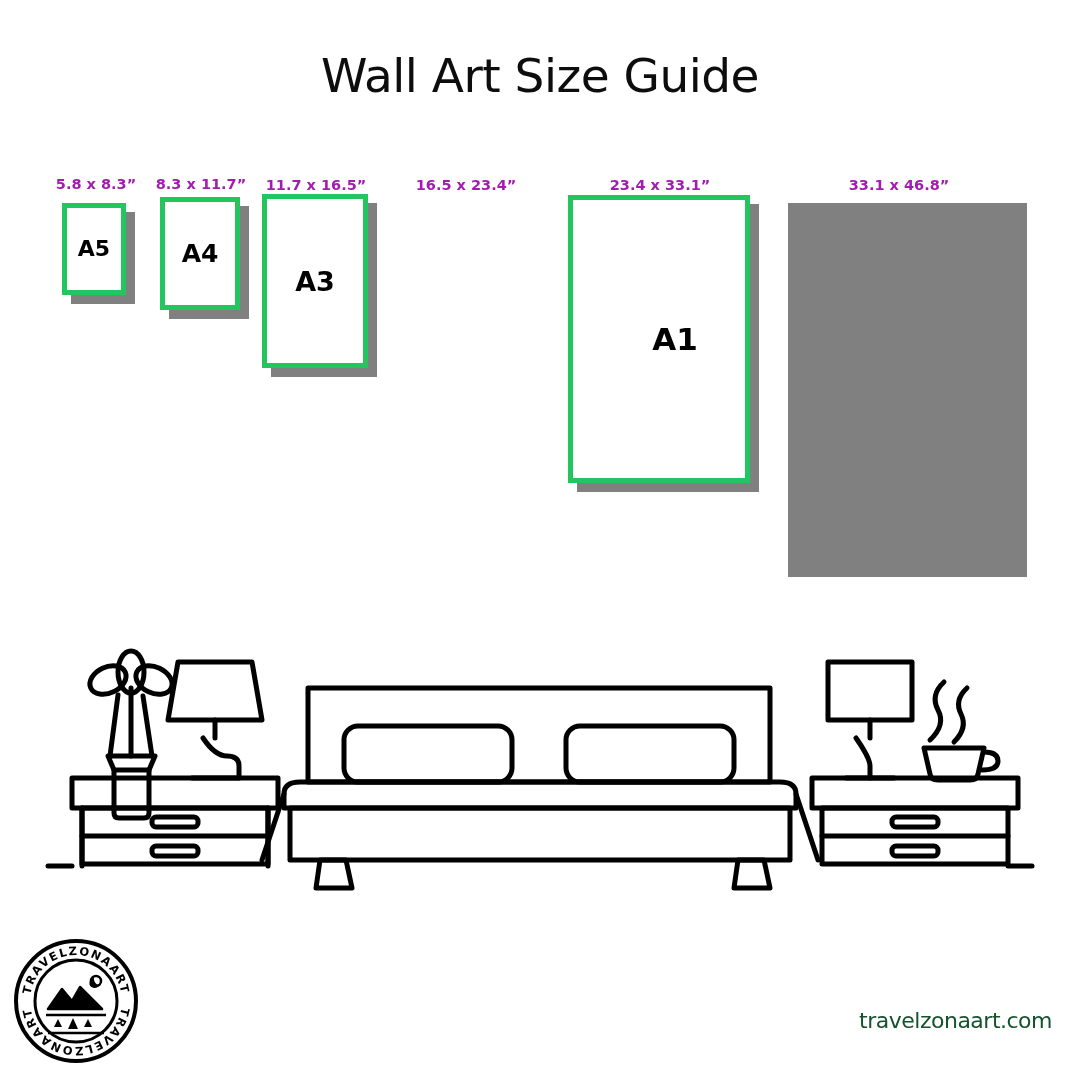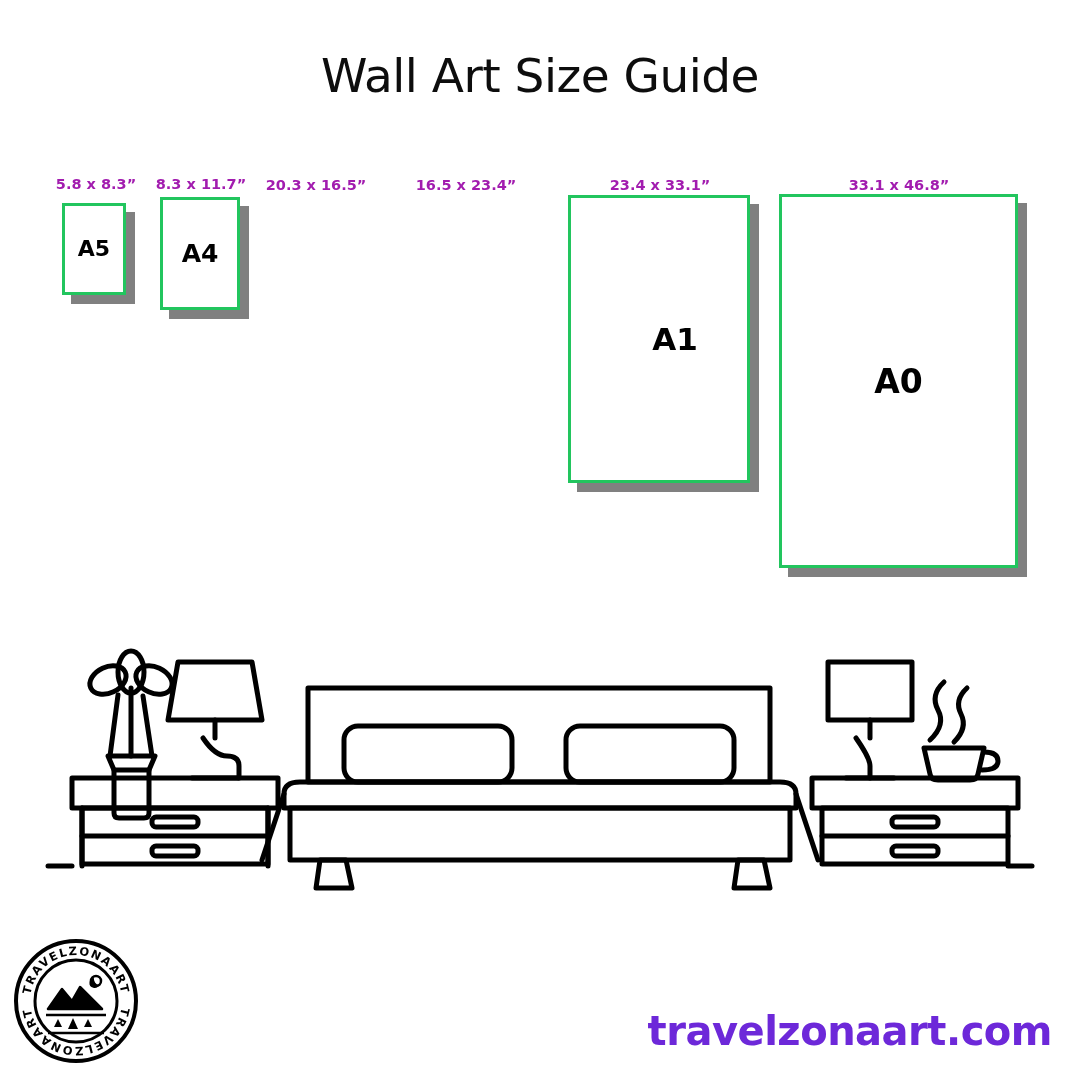--- a/index.html
+++ b/index.html
@@ -44,21 +44,21 @@
     position: absolute;
     background: #808080;
     left: 9px;
     top: 9px;
   }
   .frame-box {
     position: absolute;
     left: 0;
     top: 0;
     background: #ffffff;
-    border: 3px solid #22c55e;
+    border: 5px solid #22c55e;
     box-sizing: border-box;
     display: flex;
     align-items: center;
     justify-content: center;
   }
   .frame-label {
     font-weight: 700;
     color: #000000;
     line-height: 1;
   }
@@ -85,24 +85,24 @@
     position: absolute;
     left: 10px;
     top: 935px;
     width: 132px;
     height: 132px;
   }
   #site-url {
     position: absolute;
     right: 28px;
     top: 1008px;
-    font-size: 40px;
-    font-weight: 700;
+    font-size: 22px;
+    font-weight: 400;
     letter-spacing: -0.5px;
-    color: #6d28d9;
+    color: #14532d;
   }
 </style>
 </head>
 <body>
 
 <div id="page-title">Wall Art Size Guide</div>
 
 <div id="frames">
 
   <div class="frame-group" style="left:62px; top:203px; width:80px; height:110px;">
@@ -114,37 +114,40 @@
   <div class="frame-dims" style="left:54px; top:176px; width:84px;">5.8 x 8.3”</div>
 
   <div class="frame-group" style="left:160px; top:197px; width:96px; height:130px;">
     <div class="frame-shadow" style="width:80px; height:113px;"></div>
     <div class="frame-box" style="width:80px; height:113px;align-items:center;">
       <span class="frame-label" style="font-size:25px;">A4</span>
     </div>
   </div>
   <div class="frame-dims" style="left:152px; top:176px; width:98px;">8.3 x 11.7”</div>
 
-  <div class="frame-dims" style="left:258px; top:177px; width:116px;">20.3 x 16.5”</div>
+  <div class="frame-group" style="left:262px; top:194px; width:122px; height:192px;">
+    <div class="frame-shadow" style="width:106px; height:174px;"></div>
+    <div class="frame-box" style="width:106px; height:174px;">
+      <span class="frame-label" style="font-size:27px;">A3</span>
+    </div>
+  </div>
+  <div class="frame-dims" style="left:258px; top:177px; width:116px;">11.7 x 16.5”</div>
 
   <div class="frame-dims" style="left:390px; top:177px; width:152px;">16.5 x 23.4”</div>
 
   <div class="frame-group" style="left:568px; top:195px; width:198px; height:306px;">
     <div class="frame-shadow" style="width:182px; height:288px;"></div>
     <div class="frame-box" style="width:182px; height:288px;">
       <span class="frame-label" style="font-size:31px;margin-left:32px;">A1</span>
     </div>
   </div>
   <div class="frame-dims" style="left:562px; top:177px; width:196px;">23.4 x 33.1”</div>
 
   <div class="frame-group" style="left:779px; top:194px; width:255px; height:392px;">
     <div class="frame-shadow" style="width:239px; height:374px;"></div>
-    <div class="frame-box" style="width:239px; height:374px;">
-      <span class="frame-label" style="font-size:33px;">A0</span>
-    </div>
   </div>
   <div class="frame-dims" style="left:772px; top:177px; width:254px;">33.1 x 46.8”</div>
 
 </div>
 
 <div id="bedroom">
   <svg viewBox="0 0 1080 360" width="1080" height="360">
     <g fill="none" stroke="#000000" stroke-width="5" stroke-linecap="round" stroke-linejoin="round">
 
       <line x1="48" y1="306" x2="72" y2="306"></line>

